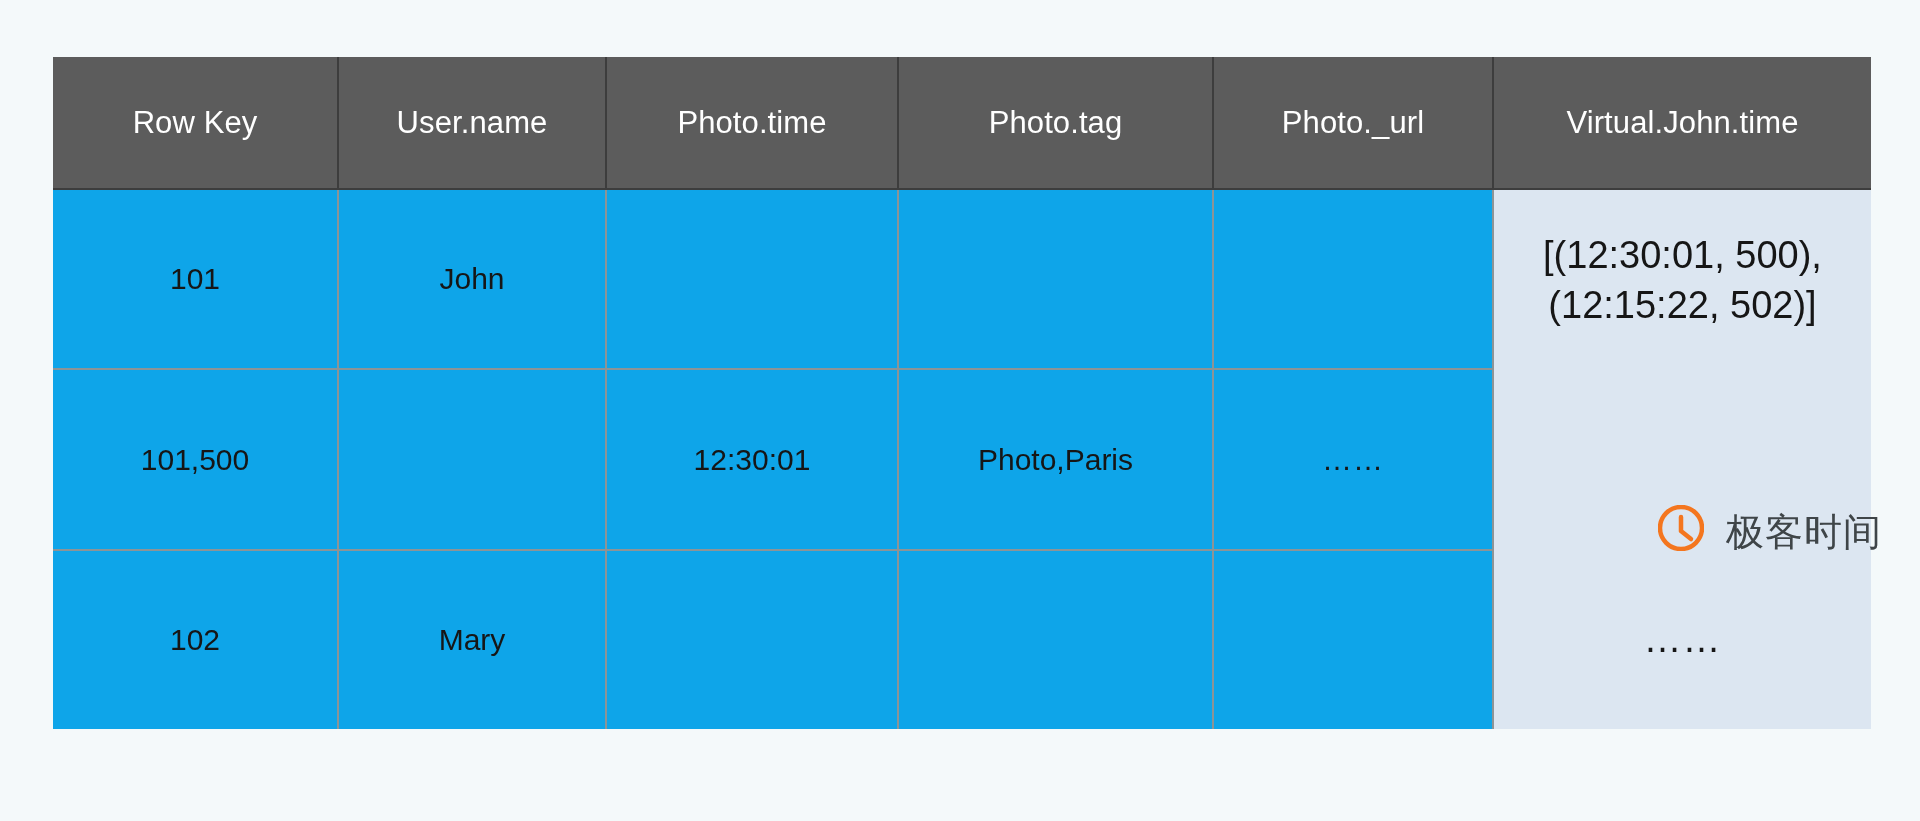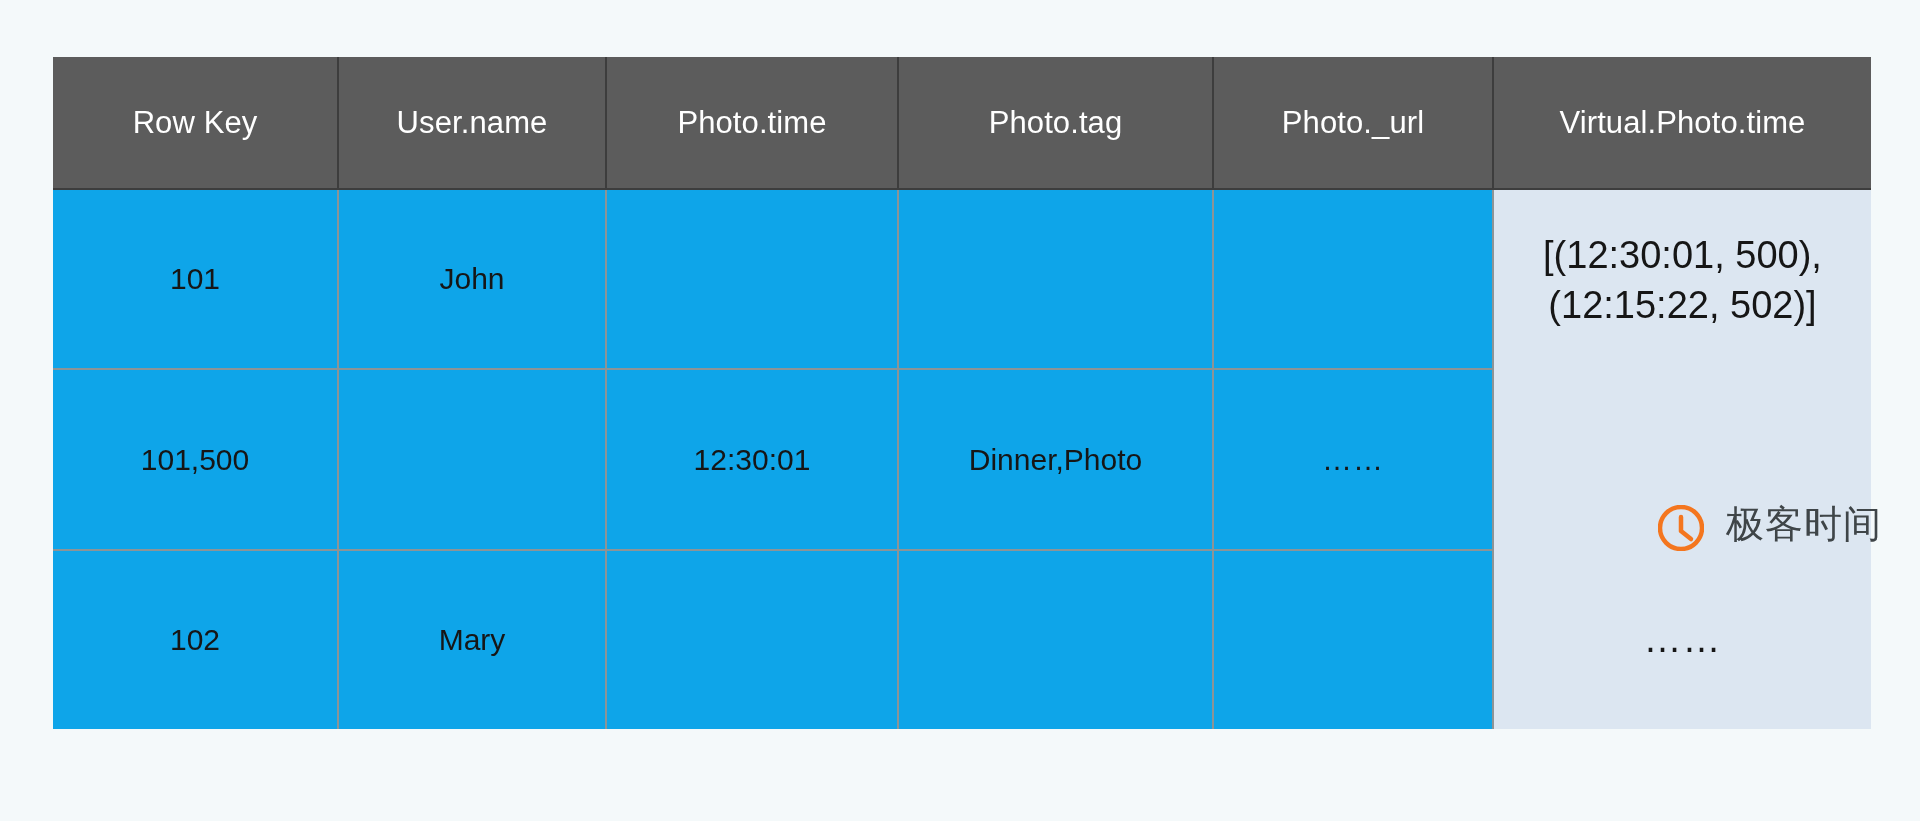--- a/index.html
+++ b/index.html
@@ -102,21 +102,21 @@
   .ellipsis-cell {
     letter-spacing: 1px;
   }
 
   
   #watermark {
     position: absolute;
     right: 38px;
     bottom: 24px;
     display: flex;
-    align-items: flex-start;
+    align-items: flex-end;
     gap: 22px;
     user-select: none;
   }
   #watermark .wm-mark {
     width: 46px;
     height: 46px;
     position: relative;
     flex: 0 0 auto;
   }
   #watermark .wm-text {
@@ -142,42 +142,42 @@
         <col class="c-photourl">
         <col class="c-virtual">
       </colgroup>
       <thead>
         <tr>
           <th>Row Key</th>
           <th>User.name</th>
           <th>Photo.time</th>
           <th>Photo.tag</th>
           <th>Photo._url</th>
-          <th>Virtual.Photo.time</th>
+          <th>Virtual.John.time</th>
         </tr>
       </thead>
       <tbody>
 
         <tr>
           <td>101</td>
           <td>John</td>
           <td></td>
           <td></td>
           <td></td>
           <td class="virtual-cell">
             <span class="cell-line">[(12:30:01, 500),</span>
             <span class="cell-line">(12:15:22, 502)]</span>
           </td>
         </tr>
 
         <tr>
           <td>101,500</td>
           <td></td>
           <td>12:30:01</td>
-          <td>Dinner,Photo</td>
+          <td>Photo,Paris</td>
           <td class="ellipsis-cell">……</td>
           <td class="virtual-cell">
             <span class="cell-line"></span>
           </td>
         </tr>
 
 
         <tr>
           <td>102</td>
           <td>Mary</td>

